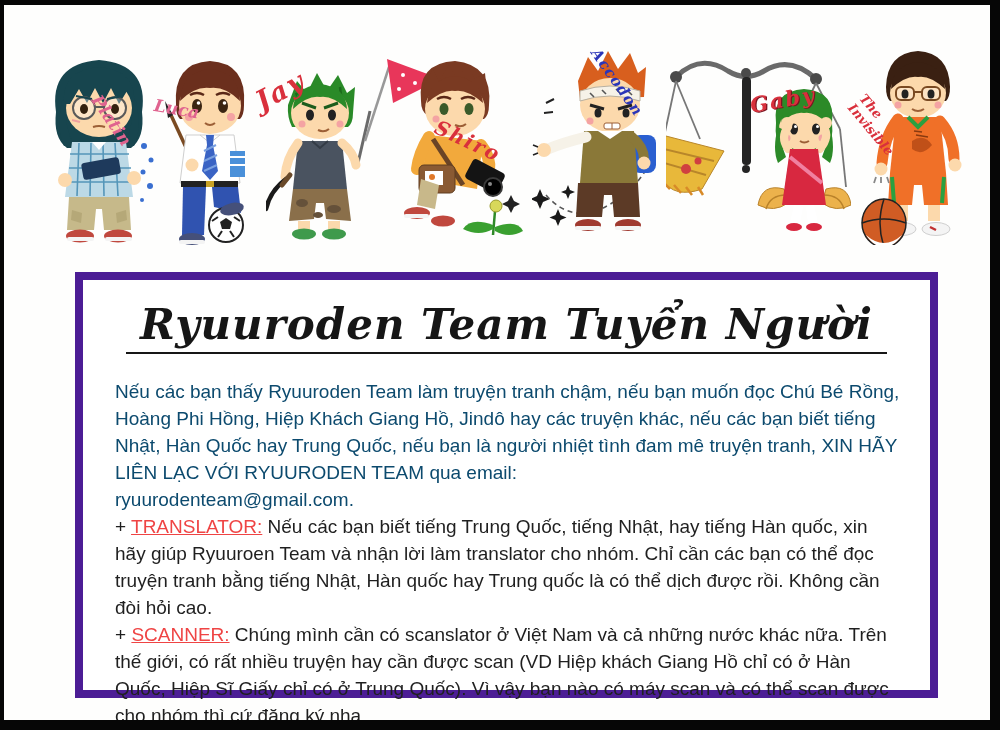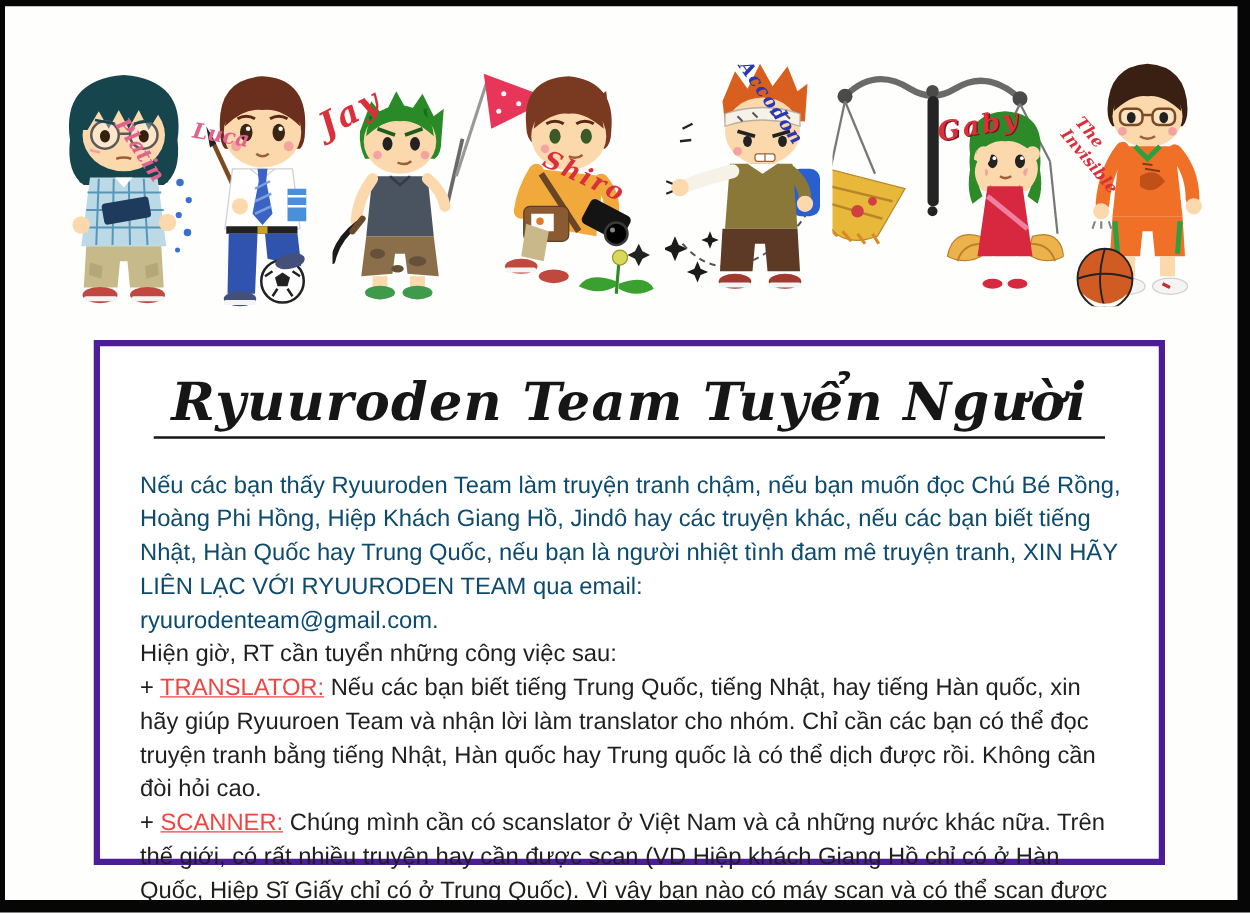--- a/index.html
+++ b/index.html
@@ -10,21 +10,21 @@
   .char{position:absolute;}
   .char svg{display:block;}
   .char-label{position:absolute;font-family:"DejaVu Serif",serif;font-weight:bold;font-style:italic;white-space:nowrap;}
   .lbl-platin{left:100px;top:86px;color:#e0638f;font-size:17px;transform:rotate(56deg);transform-origin:left top;}
   .lbl-luca{left:152px;top:90px;color:#e0638f;font-size:17px;transform:rotate(10deg);transform-origin:left top;}
   .lbl-jay{left:246px;top:84px;color:#d9303c;font-size:27px;transform:rotate(-28deg);transform-origin:left top;letter-spacing:2px;}
   .lbl-shiro{left:437px;top:110px;color:#d9303c;font-size:20px;transform:rotate(25deg);transform-origin:left top;letter-spacing:2px;}
   .lbl-accodon{left:598px;top:40px;color:#2a35b8;font-size:15px;transform:rotate(55deg);transform-origin:left top;letter-spacing:1px;}
   .lbl-gaby{left:744px;top:88px;color:#d9303c;font-size:21px;transform:rotate(-10deg);transform-origin:left top;letter-spacing:2px;text-shadow:1px 1px 0 #7a1420;}
   .lbl-invisible{left:864px;top:86px;color:#d9303c;font-size:13px;transform:rotate(50deg);transform-origin:left top;white-space:normal;width:62px;line-height:15px;}
-  .notice-box{position:absolute;left:71px;top:267px;width:847px;height:410px;border:5px solid #4c1d95;background:#fff;}
+  .notice-box{position:absolute;left:71px;top:267px;width:847px;height:410px;border:8px solid #4c1d95;background:#fff;}
   .title-wrap{text-align:center;margin-top:20px;}
   .notice-title{display:inline-block;font-family:"DejaVu Serif",serif;font-style:italic;font-weight:bold;font-size:42px;color:#161616;border-bottom:2px solid #161616;padding:0 14px 3px 14px;letter-spacing:1px;}
   .body-text{margin:24px 28px 0 32px;font-size:19px;line-height:27px;color:#1f1f1f;}
   .red{color:#0c4a6e;margin:0;}
   .black{color:#1f1f1f;margin:0;}
   .job-label{color:#ef4444;text-decoration:underline;}
   p{margin:0;}
 </style>
 </head>
 <body>
@@ -359,20 +359,19 @@
    <span class="char-label lbl-invisible">The Invisible</span>
   </div>
 
   <div class="notice-box">
     <div class="title-wrap">
       <span class="notice-title">Ryuuroden Team Tuyển Người</span>
     </div>
     <div class="body-text">
       <p class="red"><span>Nếu các bạn thấy Ryuuroden Team làm truyện tranh chậm, nếu bạn muốn đọc Chú Bé Rồng, Hoàng Phi Hồng, Hiệp Khách Giang Hồ, Jindô hay các truyện khác, nếu các bạn biết tiếng Nhật, Hàn Quốc hay Trung Quốc, nếu bạn là người nhiệt tình đam mê truyện tranh, XIN HÃY LIÊN LẠC VỚI RYUURODEN TEAM qua email:</span><br>
       <span class="red">ryuurodenteam@gmail.com.</span></p>
-      <p class="black"><span>Hiện giờ, RT cần tuyển những công việc sau:</span></p>
       <p class="black"><span>+ </span><span class="job-label">TRANSLATOR:</span><span> Nếu các bạn biết tiếng Trung Quốc, tiếng Nhật, hay tiếng Hàn quốc, xin hãy giúp Ryuuroen Team và nhận lời làm translator cho nhóm. Chỉ cần các bạn có thể đọc truyện tranh bằng tiếng Nhật, Hàn quốc hay Trung quốc là có thể dịch được rồi. Không cần đòi hỏi cao.</span></p>
       <p class="black"><span>+ </span><span class="job-label">SCANNER:</span><span> Chúng mình cần có scanslator ở Việt Nam và cả những nước khác nữa. Trên thế giới, có rất nhiều truyện hay cần được scan (VD Hiệp khách Giang Hồ chỉ có ở Hàn Quốc, Hiệp Sĩ Giấy chỉ có ở Trung Quốc). Vì vậy bạn nào có máy scan và có thể scan được cho nhóm thì cứ đăng ký nha.</span></p>
     </div>
   </div>
 
  </div>
 </div>
 
 </body></html>

